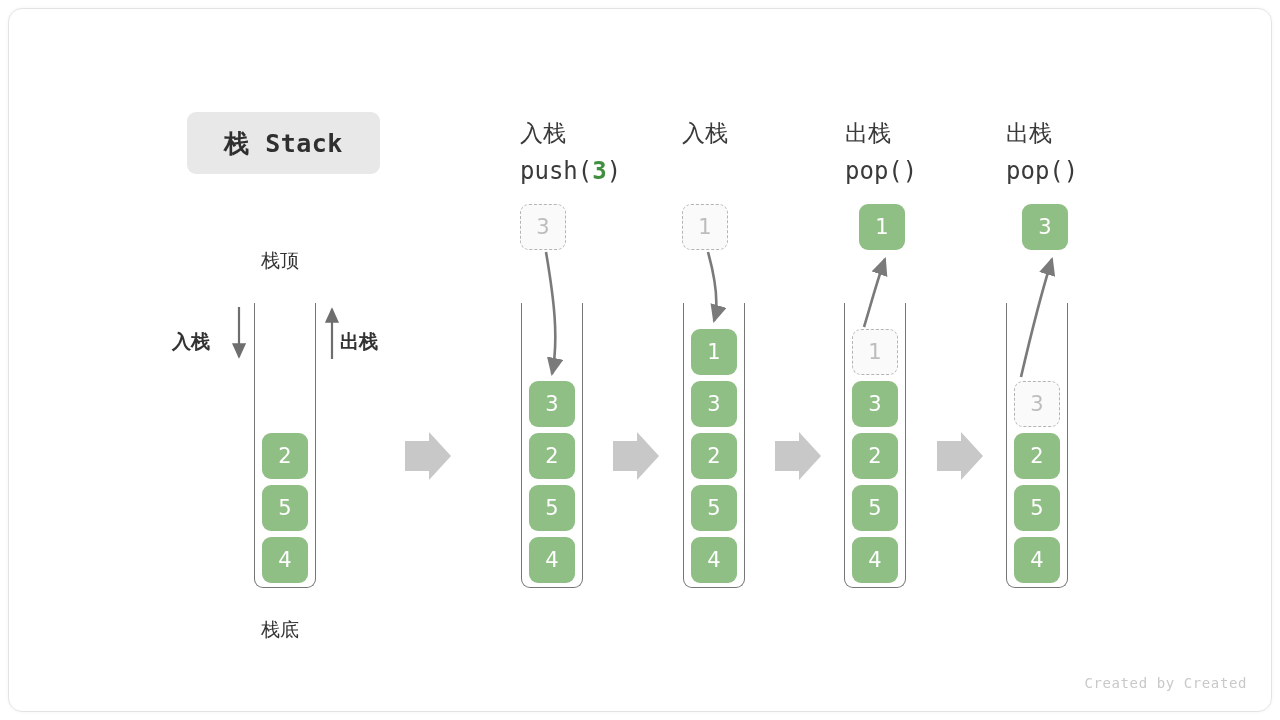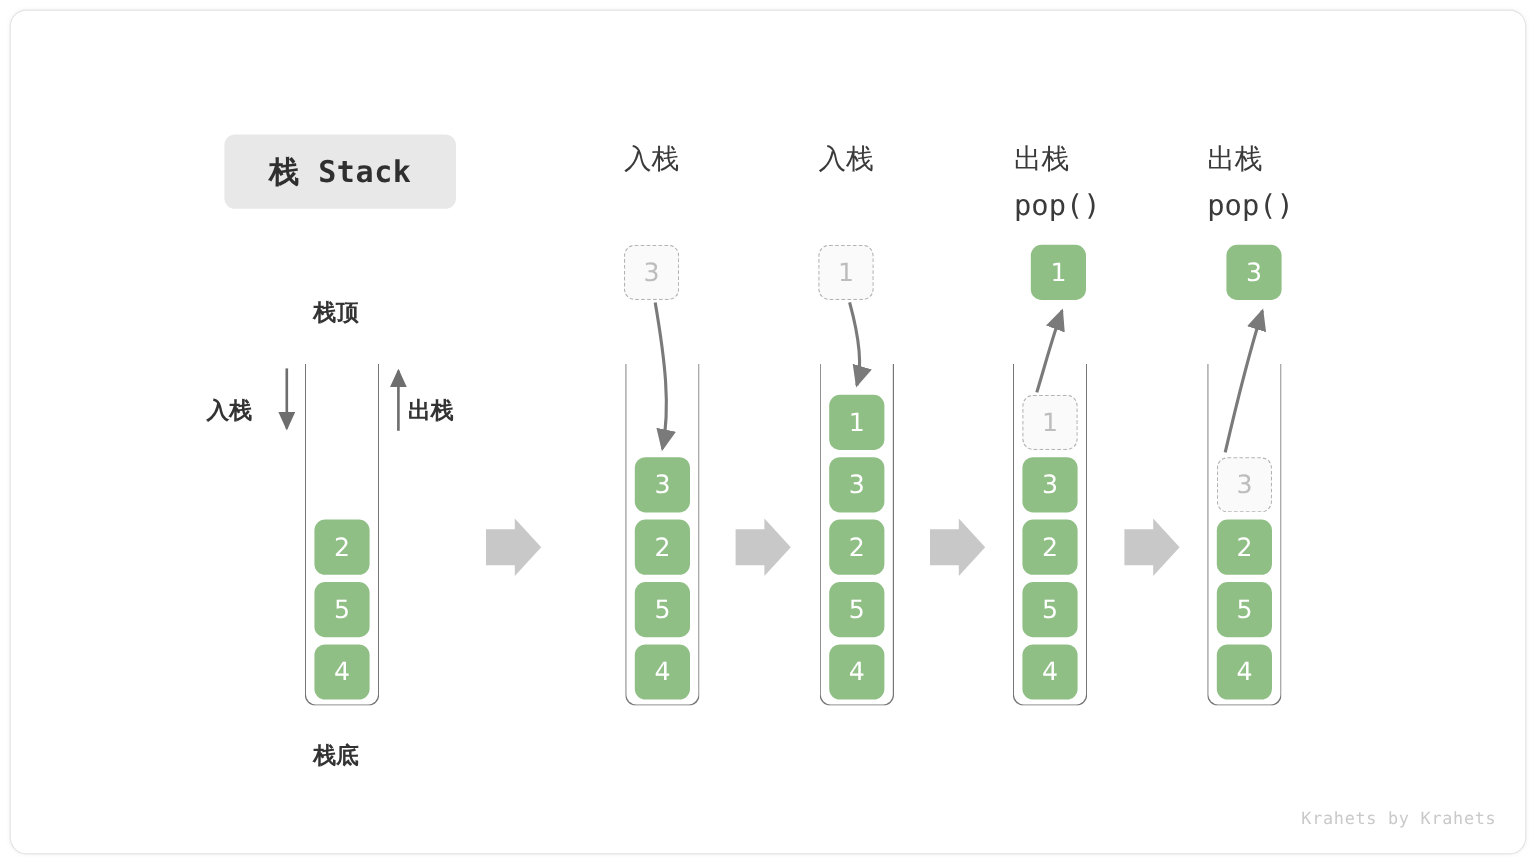--- a/index.html
+++ b/index.html
@@ -67,21 +67,21 @@
     font-family: "DejaVu Sans", "Liberation Sans", sans-serif;
     font-size: 23px;
   }
   .col-head .num { color: #3f8f3f; font-weight: bold; }
 
   
   .lbl {
     position: absolute;
     font-family: "DejaVu Sans", "Liberation Sans", sans-serif;
     font-size: 19px;
-    font-weight: bold;
+    font-weight: normal;
     color: #333333;
     white-space: nowrap;
   }
   .lbl-thin {
     position: absolute;
     font-family: "DejaVu Sans", "Liberation Sans", sans-serif;
     font-size: 19px;
     font-weight: bold;
     color: #333333;
     white-space: nowrap;
@@ -144,20 +144,21 @@
 </head>
 <body>
 
 <div class="page-card">
 <div class="canvas">
 
   <div class="title-badge">栈 Stack</div>
 
   <div class="col-head" style="left:511px; top:105px;">
     <div class="cn">入栈</div>
+    <div><span>push(</span><span class="num">3</span><span>)</span></div>
   </div>
 
   <div class="col-head" style="left:673px; top:105px;">
     <div class="cn">入栈</div>
   </div>
 
   <div class="col-head" style="left:836px; top:105px;">
     <div class="cn">出栈</div>
     <div><span>pop(</span><span class="num"></span><span>)</span></div>
   </div>
@@ -230,16 +231,16 @@
     <path d="M1012,368 C1022,325 1032,285 1043,250" fill="none" stroke="#7a7a7a" stroke-width="2.6" marker-end="url(#ah)"></path>
 
     <g fill="#c8c8c8">
       <path d="M396,432 L420,432 L420,423 L442,447 L420,471 L420,462 L396,462 z"></path>
       <path d="M604,432 L628,432 L628,423 L650,447 L628,471 L628,462 L604,462 z"></path>
       <path d="M766,432 L790,432 L790,423 L812,447 L790,471 L790,462 L766,462 z"></path>
       <path d="M928,432 L952,432 L952,423 L974,447 L952,471 L952,462 L928,462 z"></path>
     </g>
   </svg>
 
-  <div class="watermark">Krahets by Krahets</div>
+  <div class="watermark">Created by Created</div>
 
 </div>
 </div>
 
 </body></html>

